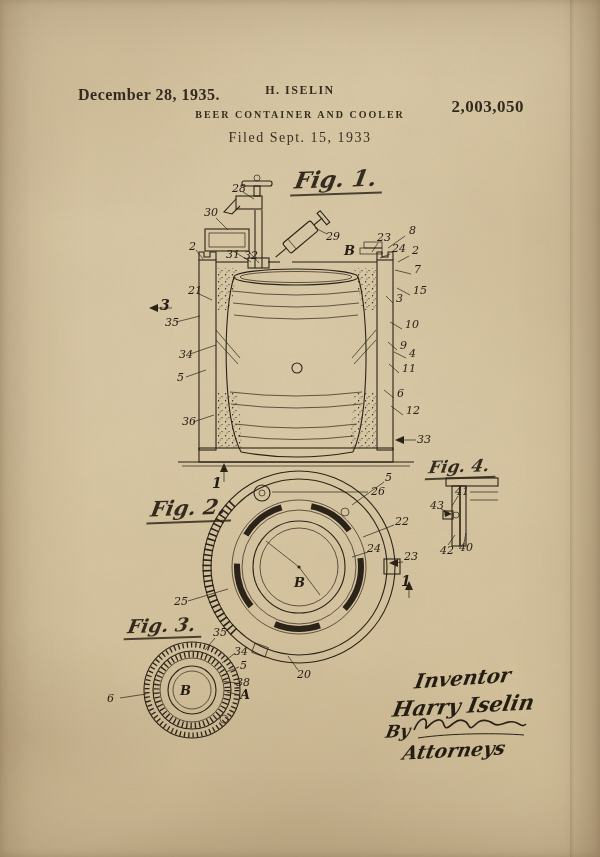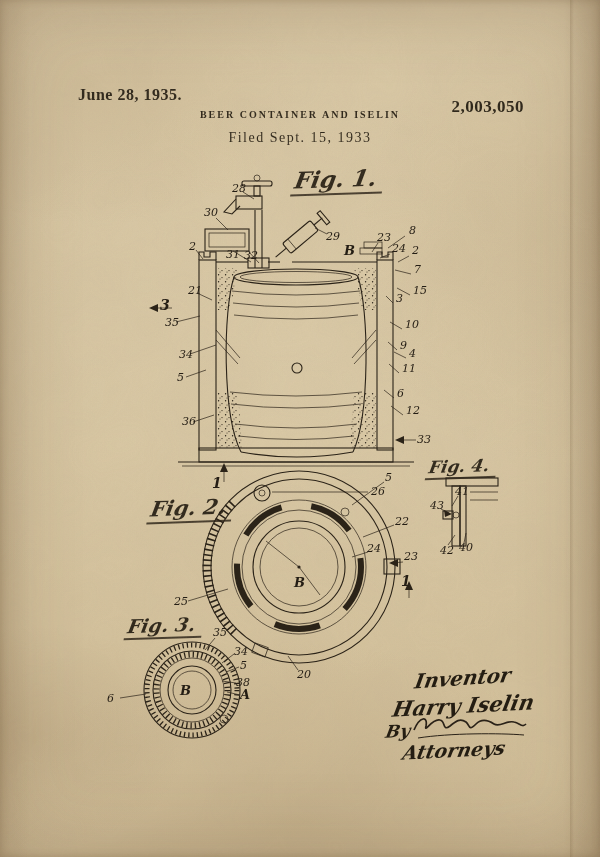--- a/index.html
+++ b/index.html
@@ -39,23 +39,24 @@
   .sig{position:absolute;font-family:"DejaVu Serif",serif;font-style:italic;font-weight:bold;
        color:#241d12;white-space:nowrap;}
   .squig{position:absolute;}
 </style>
 </head>
 <body>
 
 <div class="paper">
   <div class="crease"></div>
 
-  <span class="hdr date">June 28, 1935.</span>
+  <span class="hdr date">December 28, 1935.</span>
+  <span class="hdr inv">H. ISELIN</span>
   <span class="hdr num">2,003,050</span>
-  <span class="hdr ttl">BEER CONTAINER AND ISELIN</span>
+  <span class="hdr ttl">BEER CONTAINER AND COOLER</span>
   <span class="hdr fld">Filed Sept. 15, 1933</span>
 
   <div class="cap" style="left:293px;top:165px;font-size:23px"><span>Fig. 1.</span></div>
   <div class="cap" style="left:149px;top:495px;font-size:21px"><span>Fig. 2.</span></div>
   <div class="cap" style="left:126px;top:614px;font-size:19px"><span>Fig. 3.</span></div>
   <div class="cap" style="left:427px;top:456px;font-size:17px"><span>Fig. 4.</span></div>
 
   <svg class="art" viewBox="0 0 600 857">
     <defs>
       <pattern id="hatch" width="5" height="5" patternTransform="rotate(45)" patternUnits="userSpaceOnUse">

